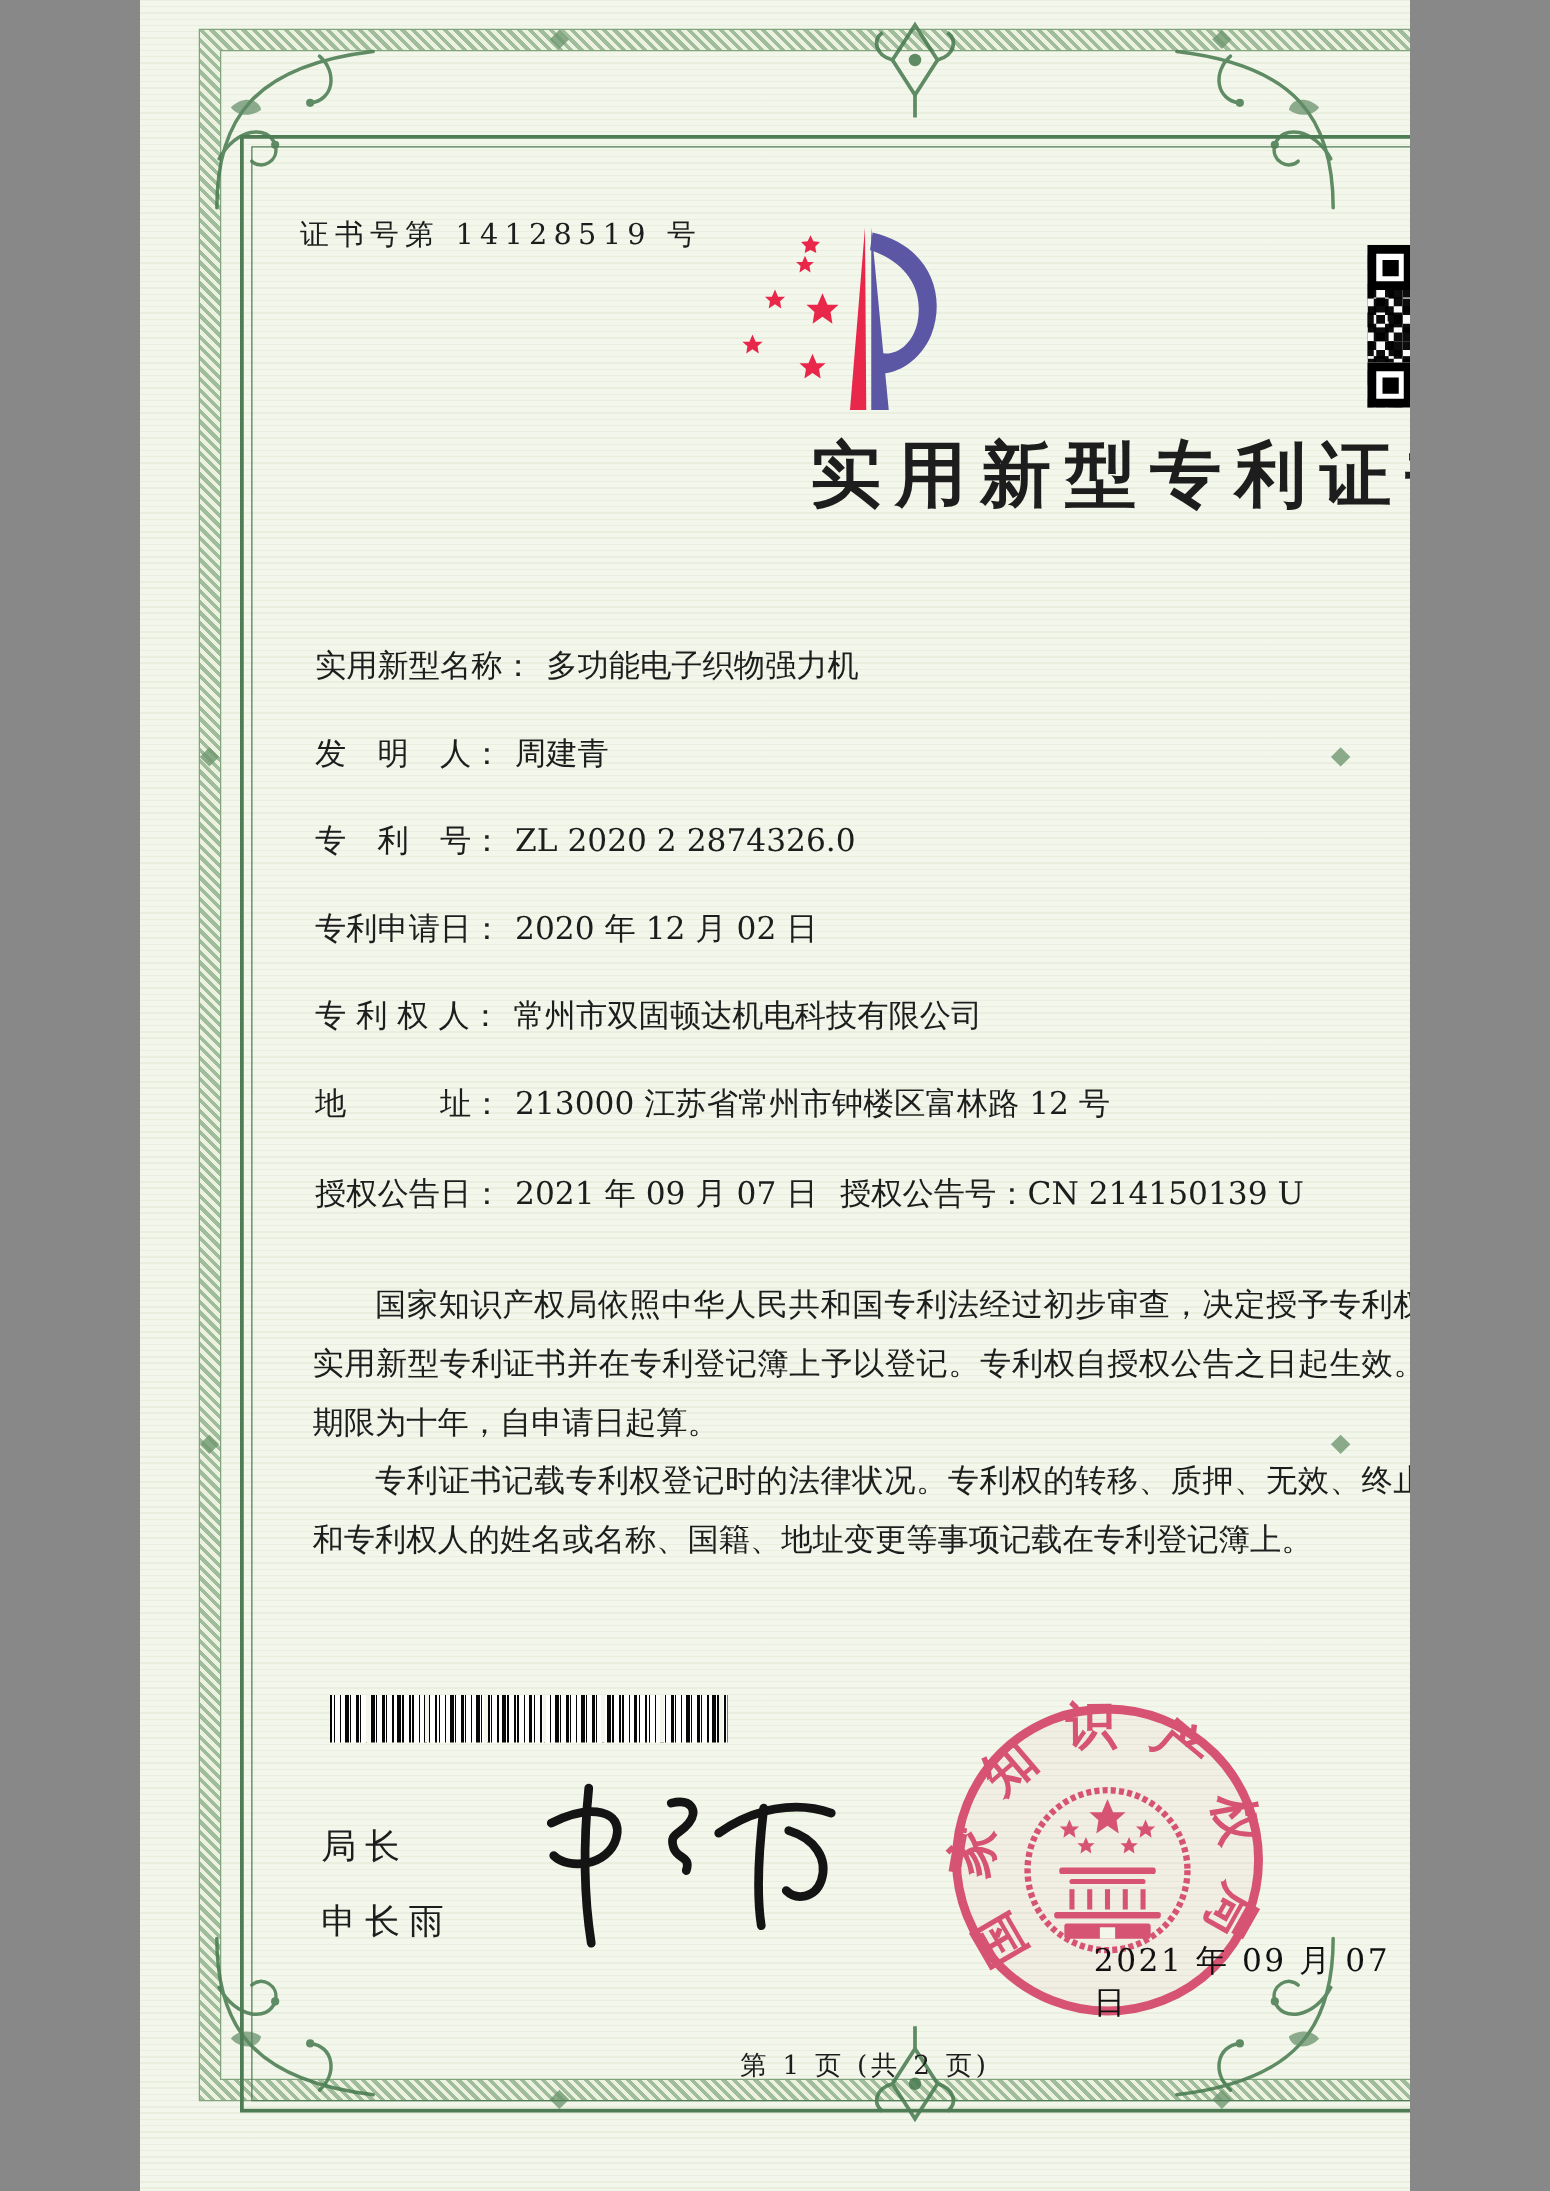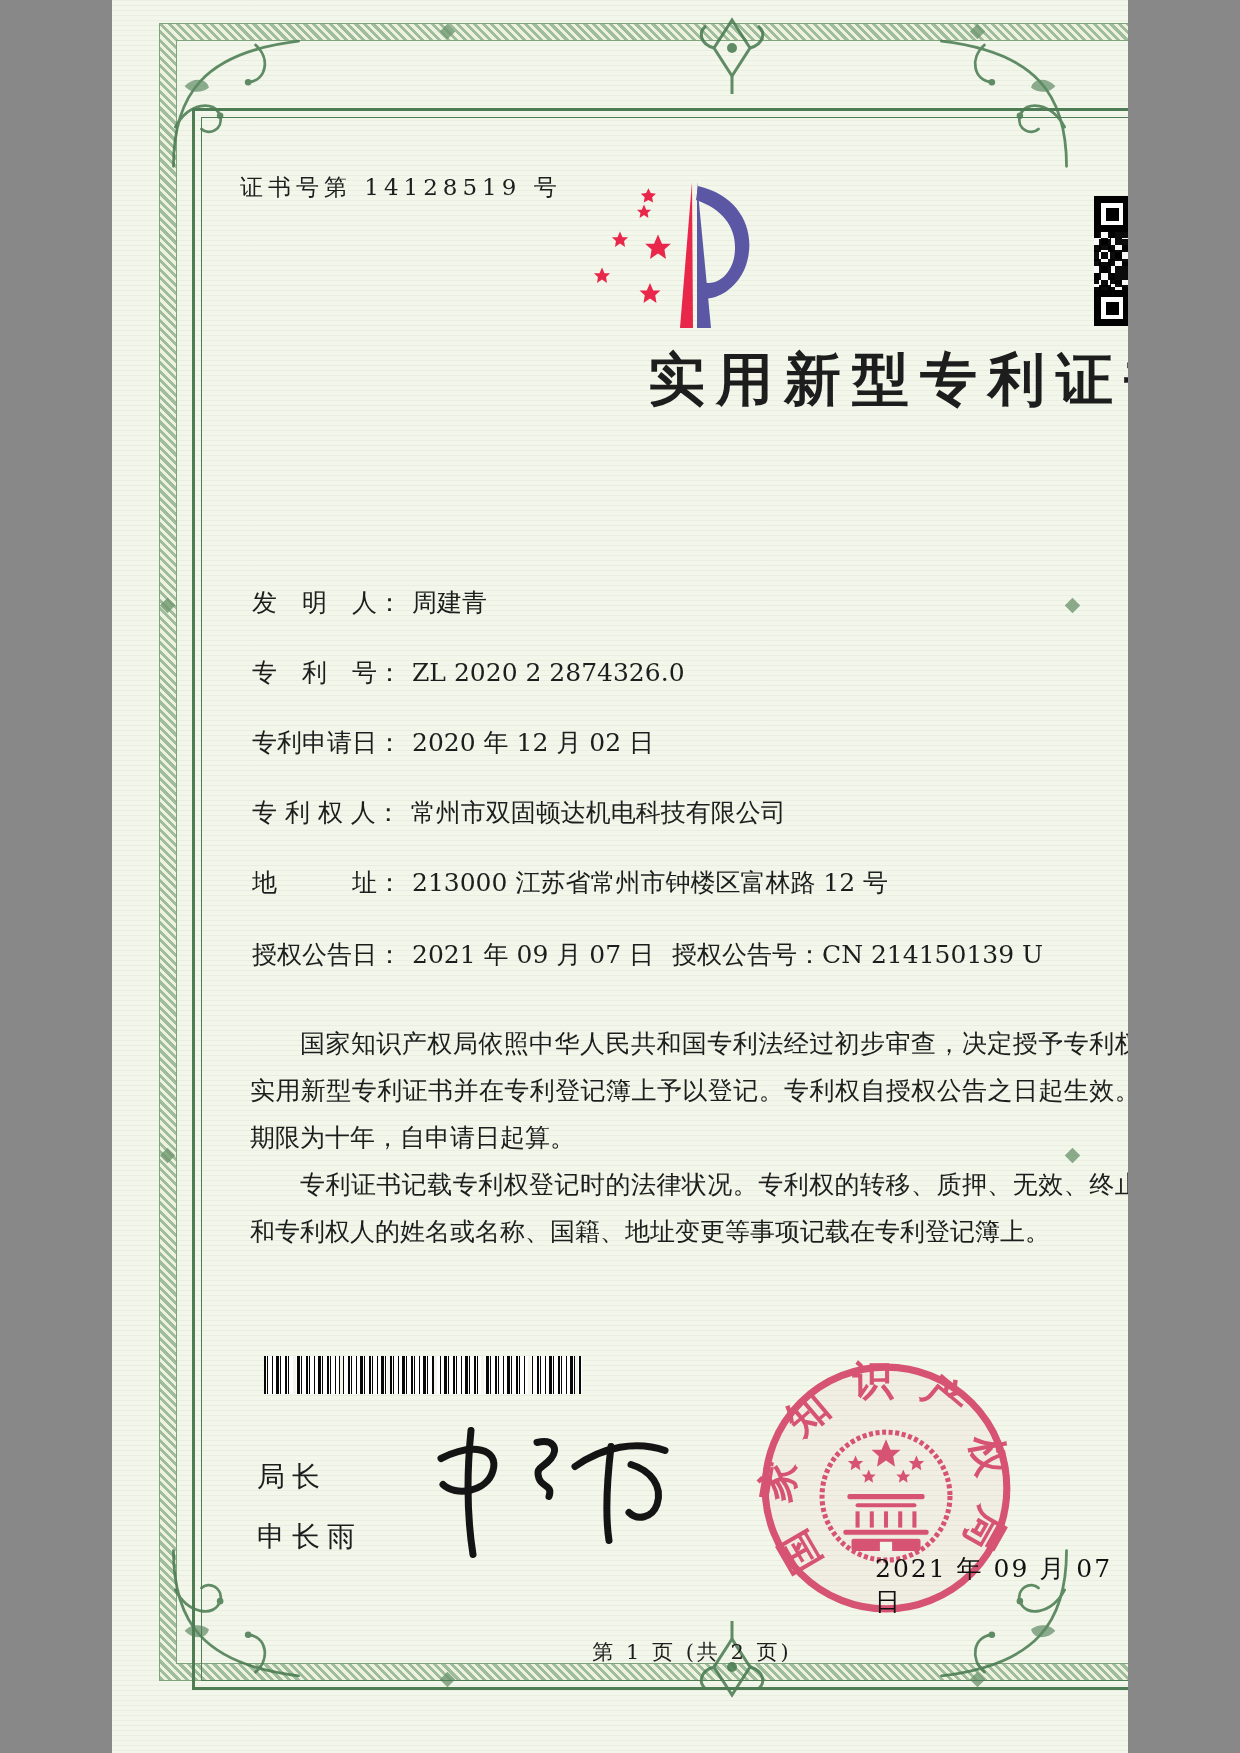--- a/index.html
+++ b/index.html
@@ -186,20 +186,23 @@
     <div class="qr-finder qf-tr">
         <div class="qr-finder-inner"></div>
       </div>
     <div class="qr-finder qf-bl">
         <div class="qr-finder-inner"></div>
       </div>
   </div>
 
   <div class="title">实用新型专利证书</div>
 
+  <div class="field f1">
+    <span class="lab">实用新型名称：</span><span class="val">多功能电子织物强力机</span>
+  </div>
   <div class="field f2">
     <span class="lab">发　明　人：</span><span class="val">周建青</span>
   </div>
   <div class="field f3">
     <span class="lab">专　利　号：</span><span class="val">ZL 2020 2 2874326.0</span>
   </div>
   <div class="field f4">
     <span class="lab">专利申请日：</span><span class="val">2020 年 12 月 02 日</span>
   </div>
   <div class="field f5">

